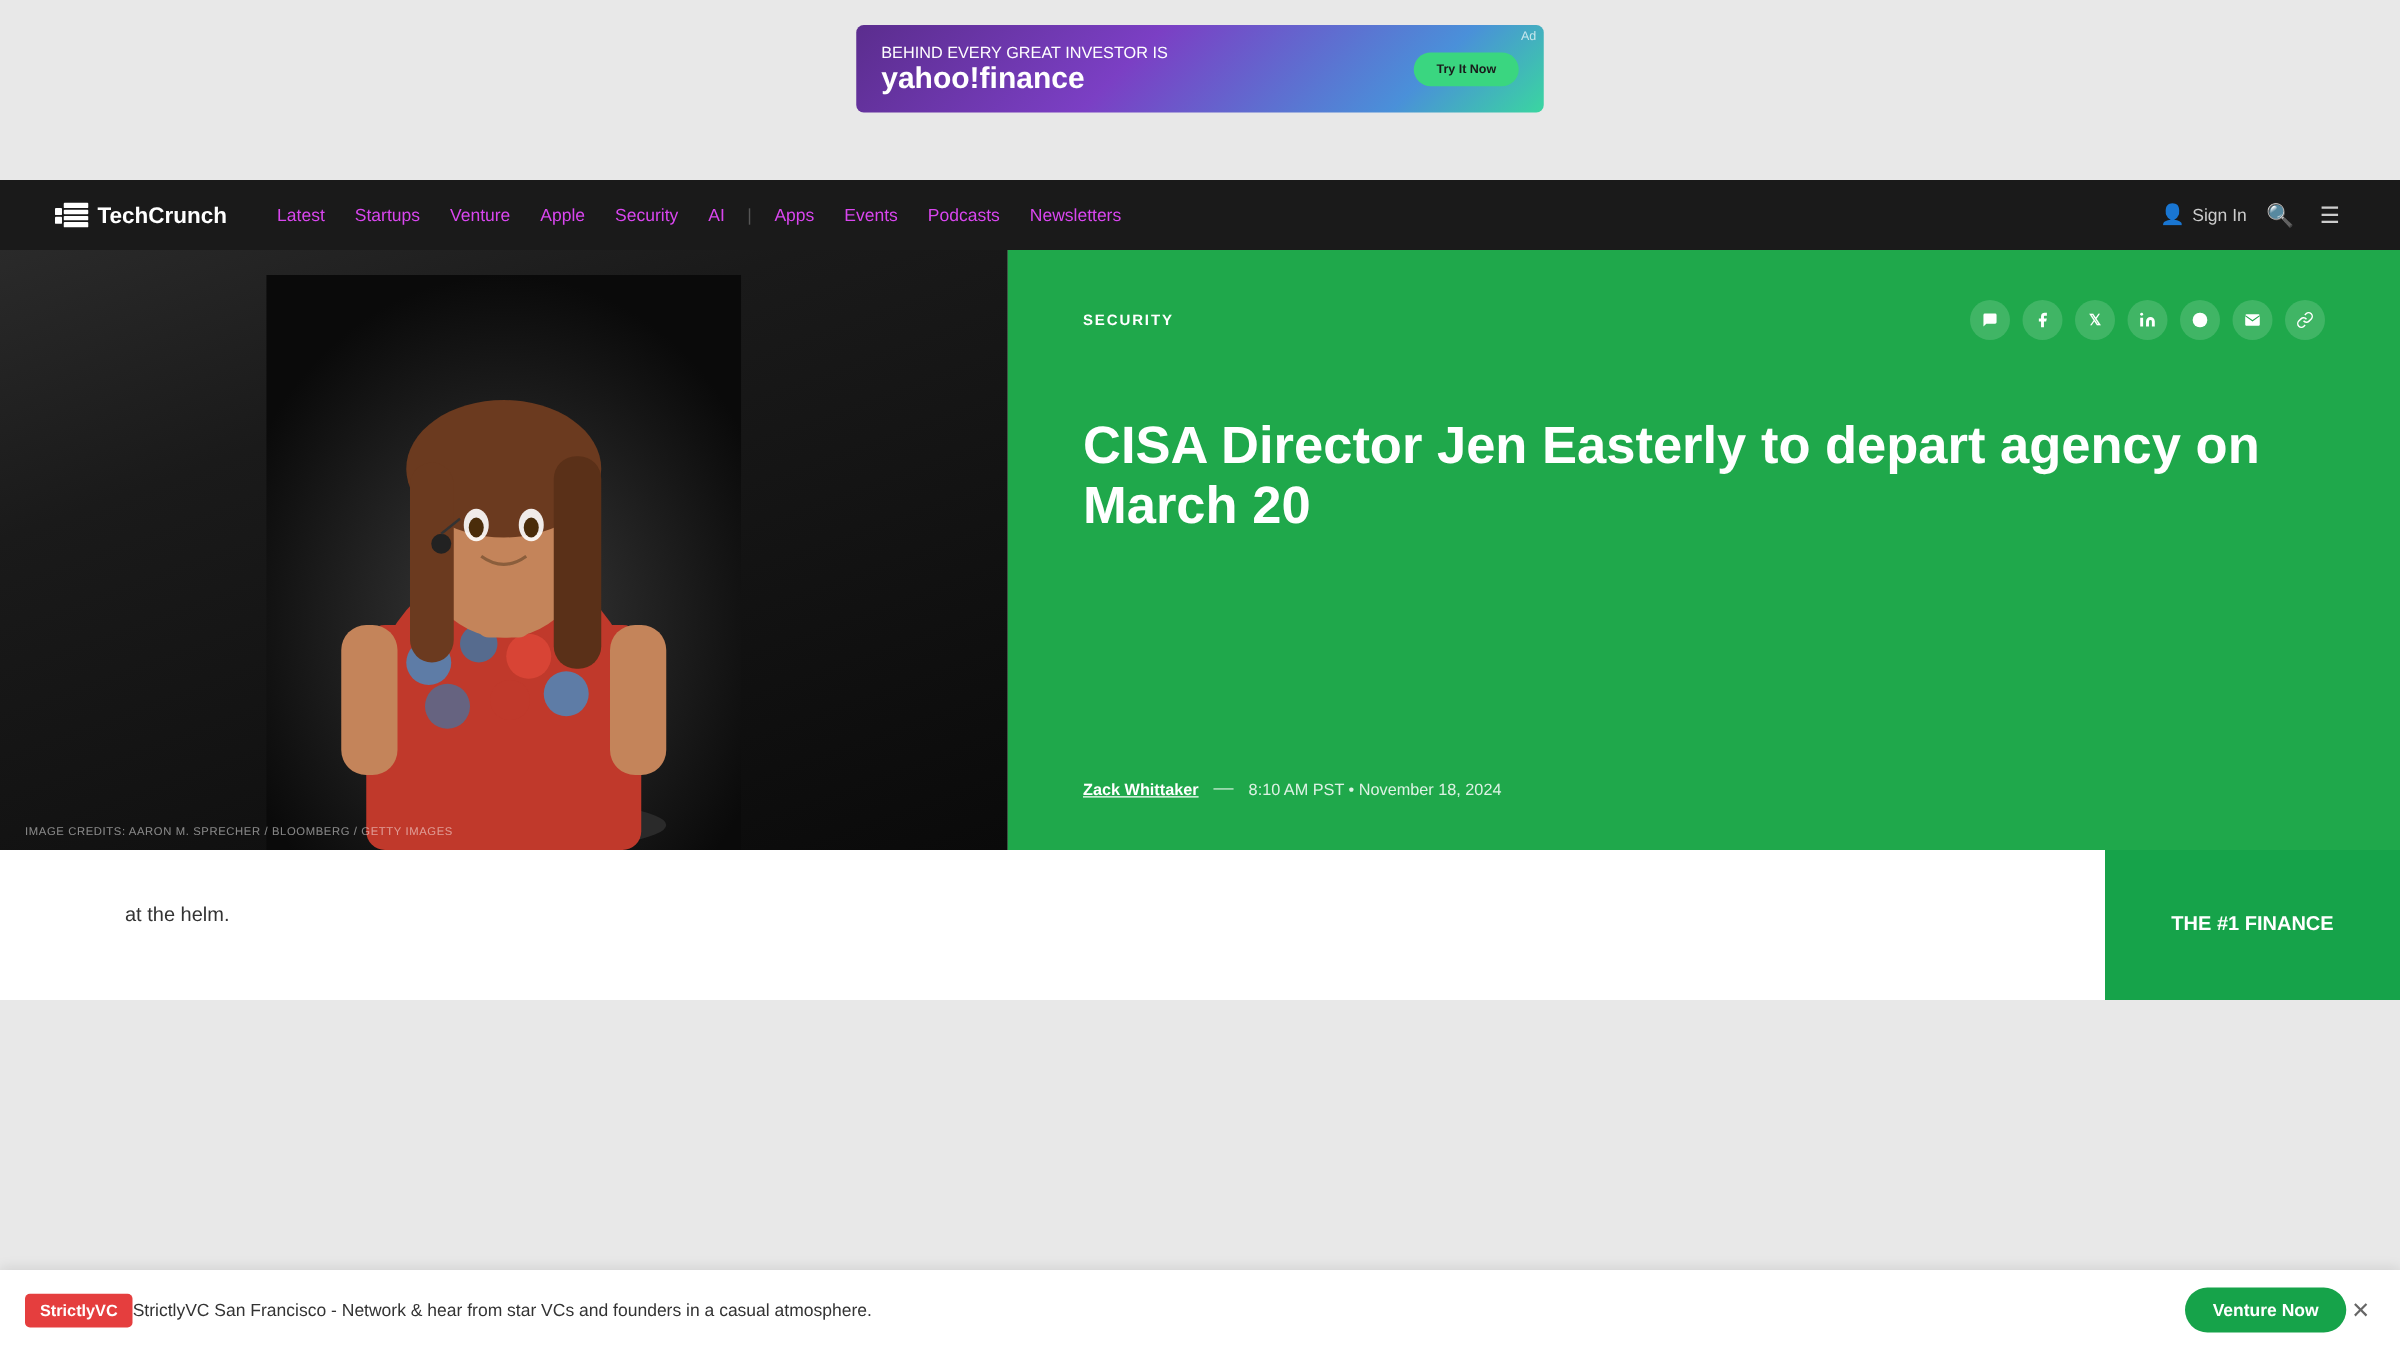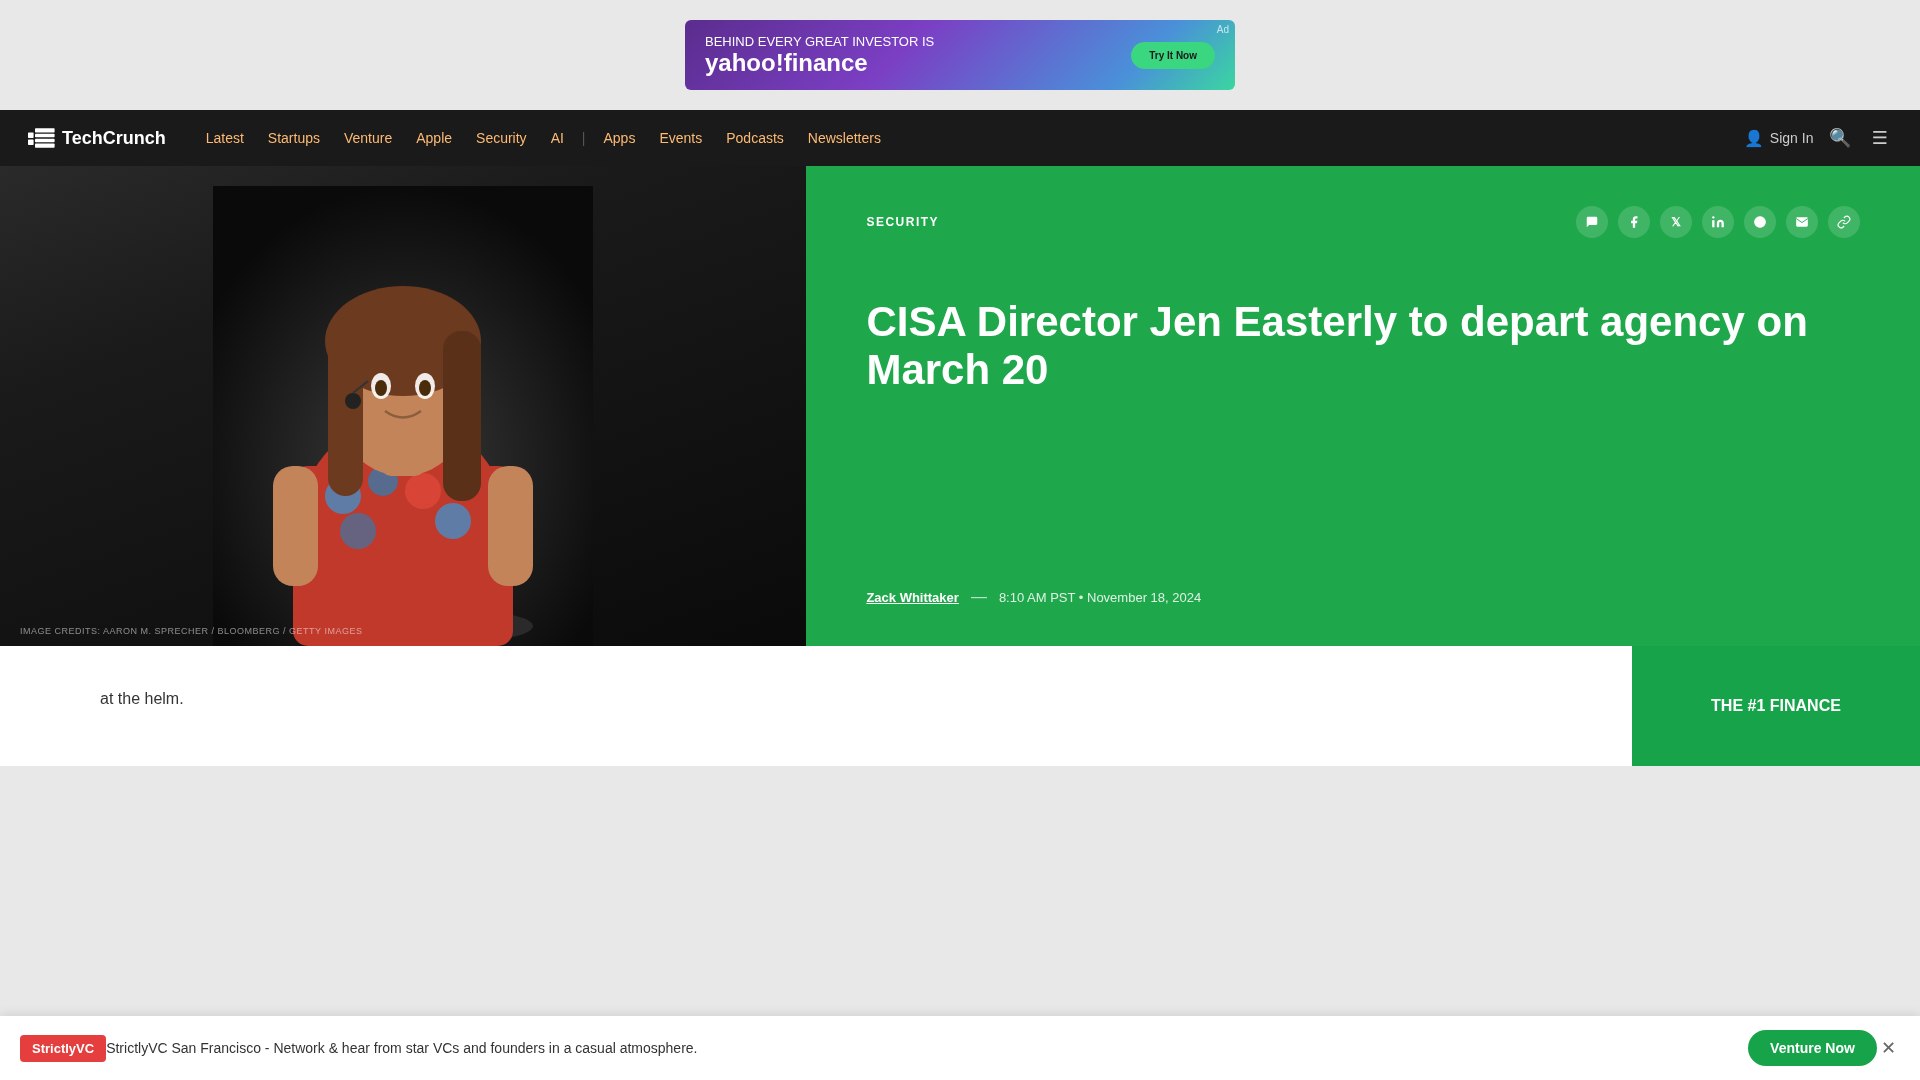--- a/index.html
+++ b/index.html
@@ -45,23 +45,24 @@
       font-size: 10px;
       cursor: pointer;
     }
 
     
     .navbar {
       background: #1a1a1a;
       height: 56px;
       display: flex;
       align-items: center;
-      padding: 0 28px;
+      padding: 0 44px;
       position: relative;
       z-index: 10;
+      margin-top: 34px;
     }
     .navbar-logo {
       display: flex;
       align-items: center;
       gap: 6px;
       color: #fff;
       font-size: 18px;
       font-weight: 700;
       text-decoration: none;
       margin-right: 30px;
@@ -72,21 +73,21 @@
       display: flex;
       align-items: center;
     }
     .nav-links {
       display: flex;
       align-items: center;
       gap: 4px;
       flex: 1;
     }
     .nav-link {
-      color: #fdba74;
+      color: #d946ef;
       text-decoration: none;
       font-size: 14px;
       font-weight: 500;
       padding: 6px 10px;
       border-radius: 4px;
       cursor: pointer;
     }
     .nav-divider { color: #555; padding: 0 4px; font-size: 14px; }
     .nav-right {
       display: flex;
@@ -269,21 +270,21 @@
       background: #fff;
       min-height: 120px;
     }
     .below-fold-left {
       flex: 1;
       padding: 40px 60px;
       background: #fff;
       margin-left: 40px;
     }
     .below-fold-right {
-      width: 288px;
+      width: 236px;
       background: #16a34a;
       display: flex;
       align-items: center;
       justify-content: center;
     }
     .finance-ad-text {
       color: #fff;
       font-size: 16px;
       font-weight: 900;
       text-align: center;

